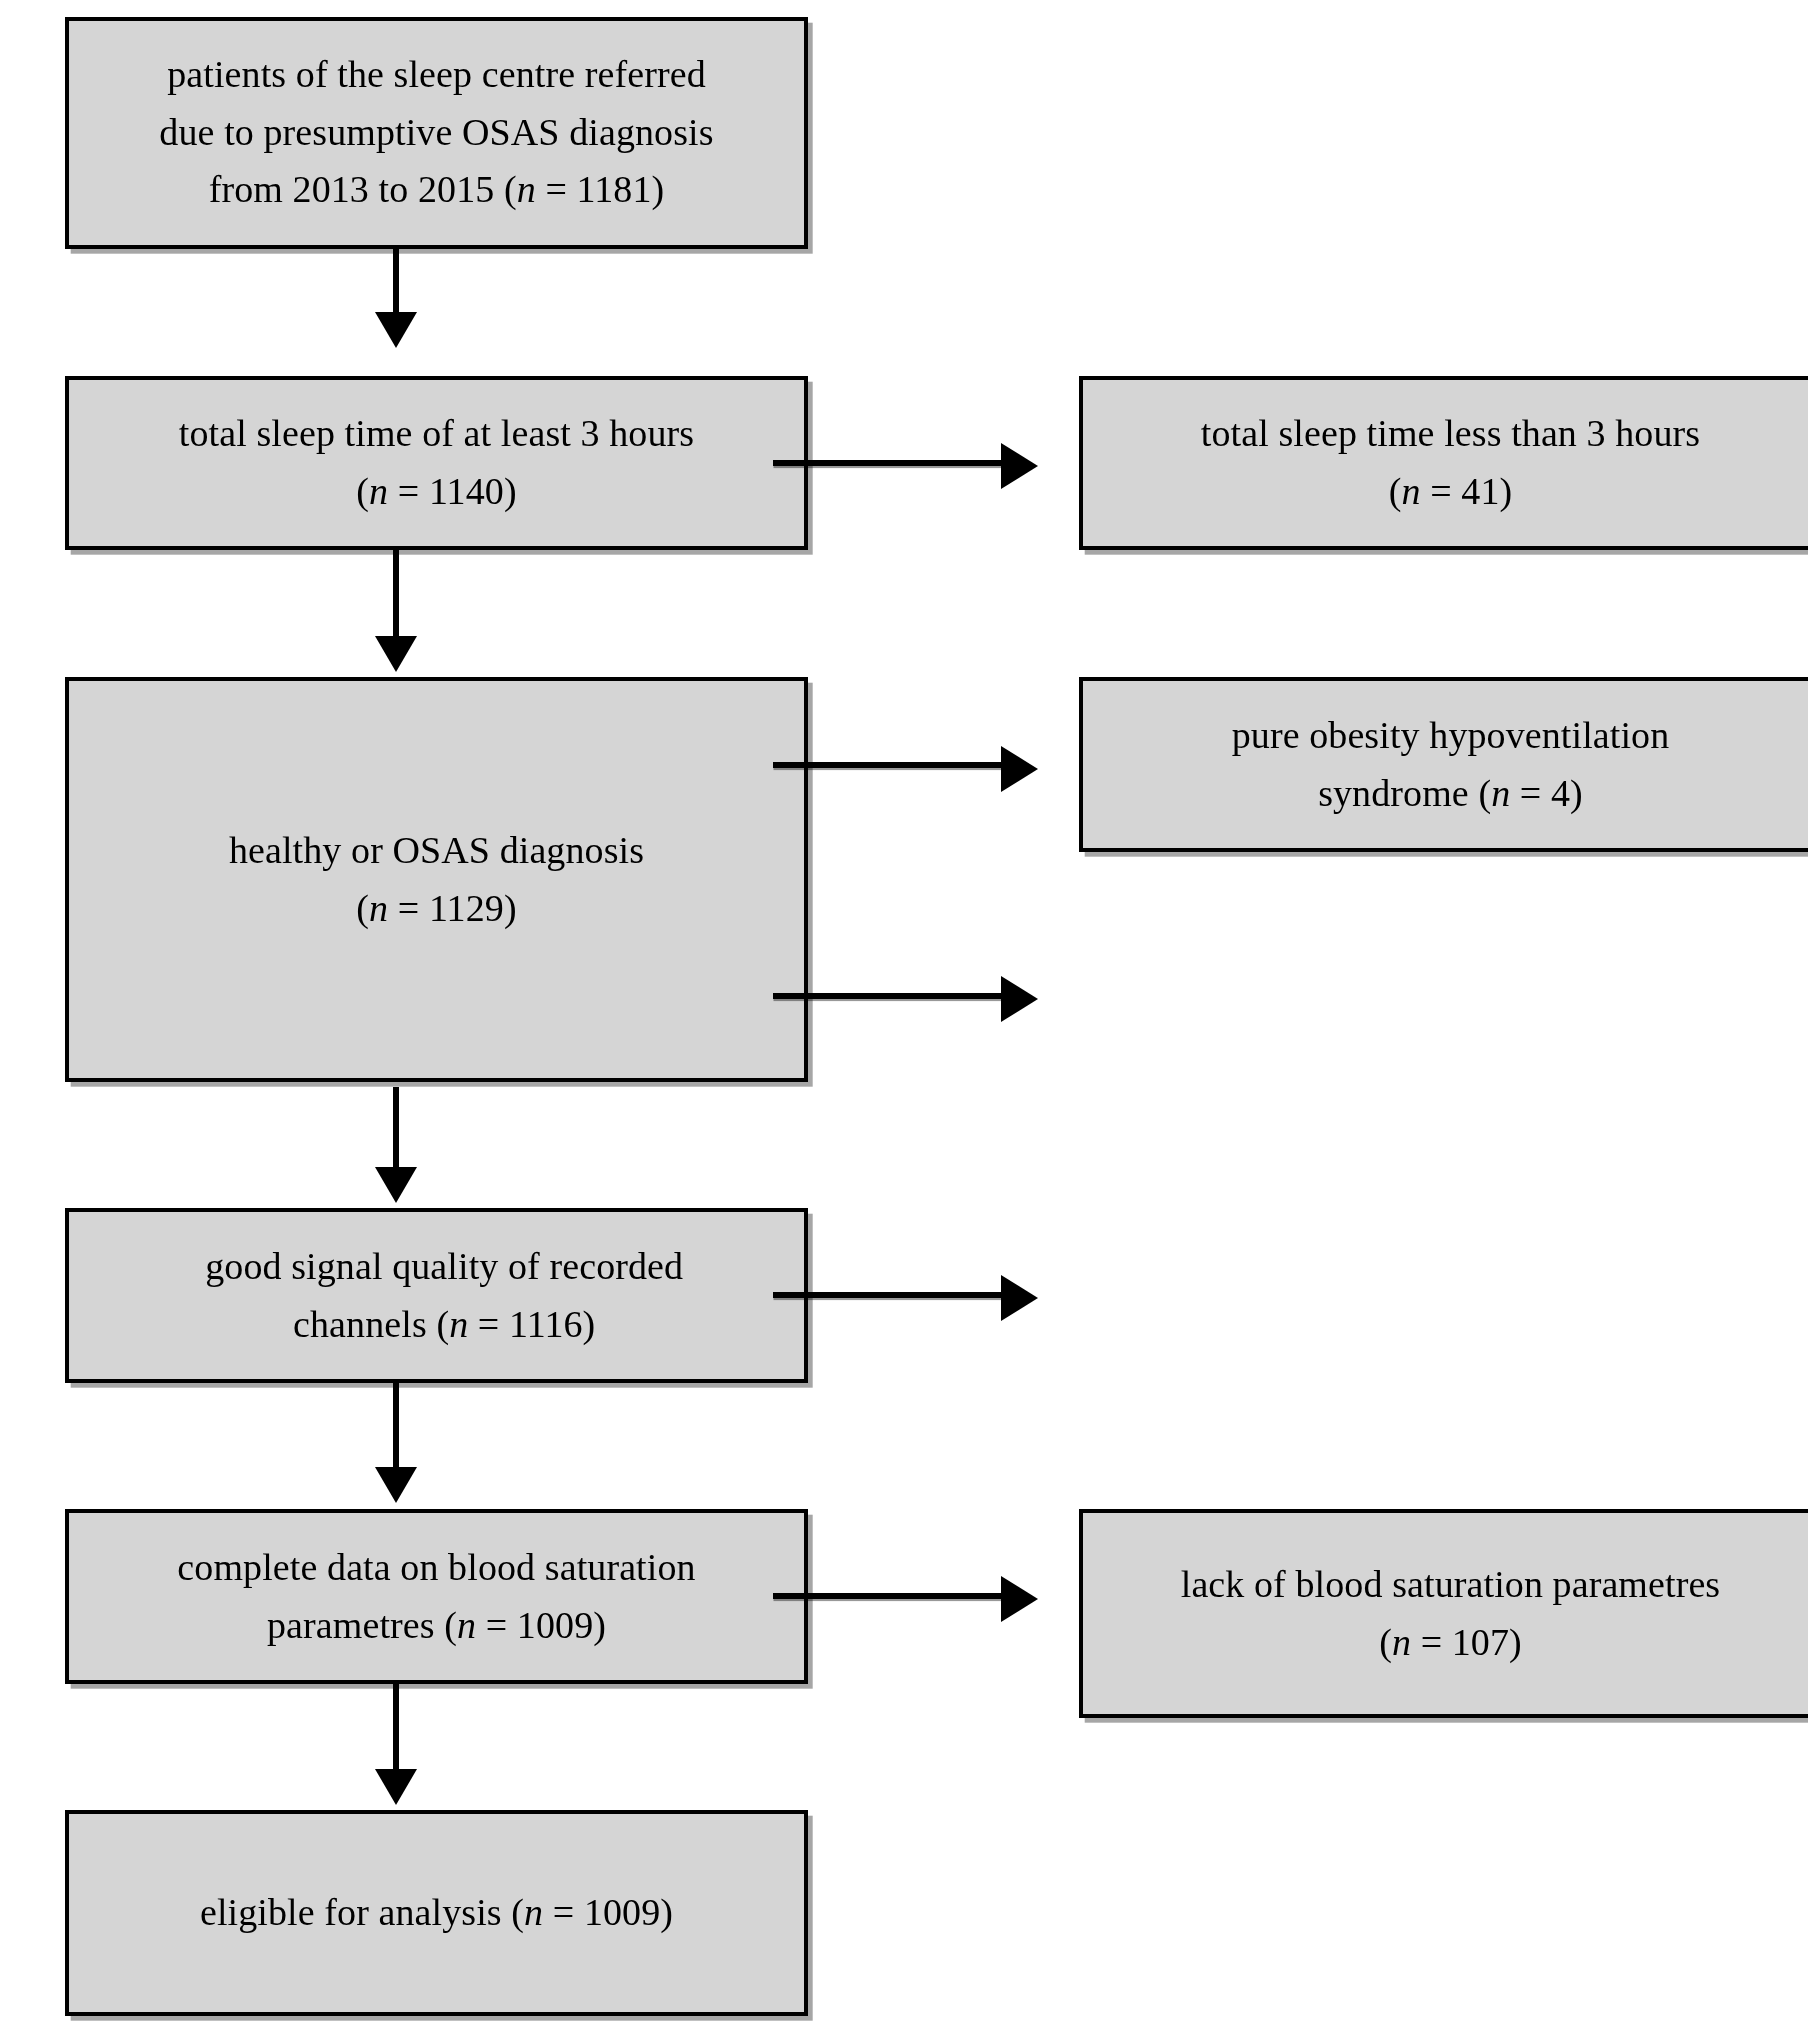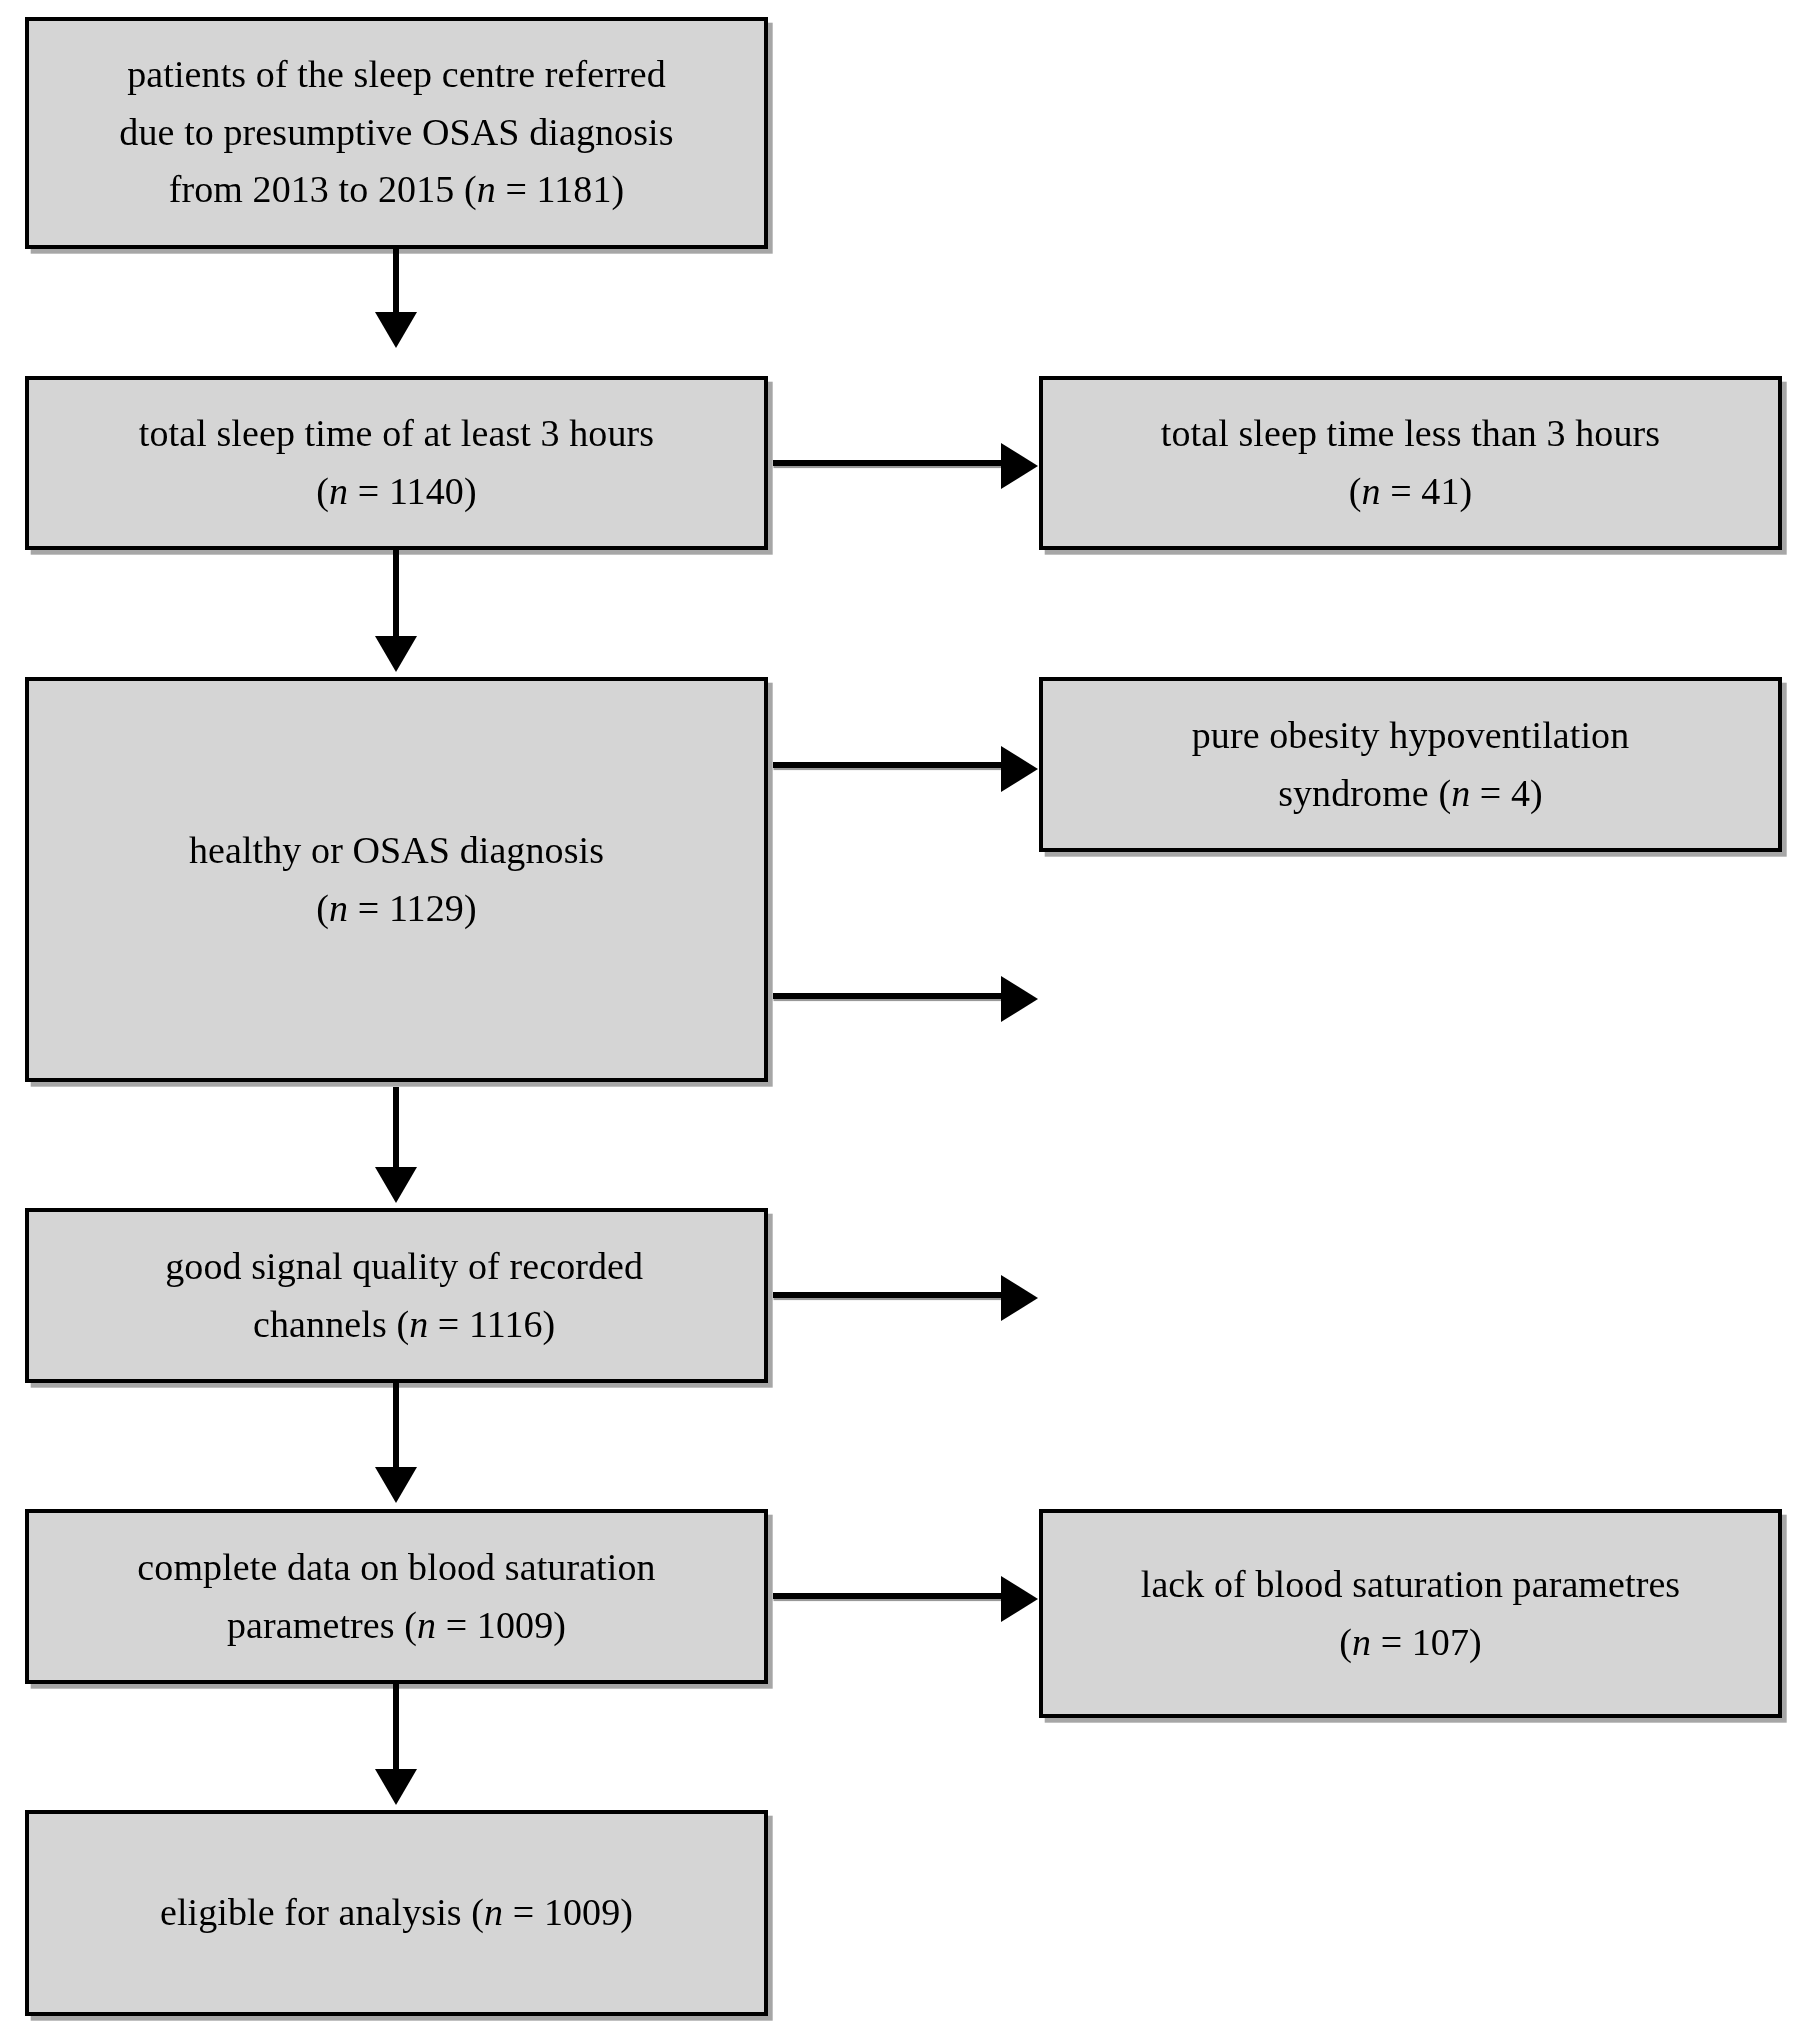--- a/index.html
+++ b/index.html
@@ -20,20 +20,21 @@
     position:absolute;
     box-sizing:border-box;
     background:#d5d5d5;
     border:4.6px solid #000000;
     box-shadow:5.2px 5.2px 0 -0.5px rgba(0,0,0,0.35);
     display:flex;
     align-items:center;
     justify-content:center;
     text-align:center;
     padding:0 20.6px;
+    margin-left:40px;
   }
   .node .txt{
     font-size:38px;
     line-height:1.52;
     letter-spacing:0.1px;
     font-weight:400;
     white-space:pre-line;
   }
   .node .txt i{font-style:italic;}
 

